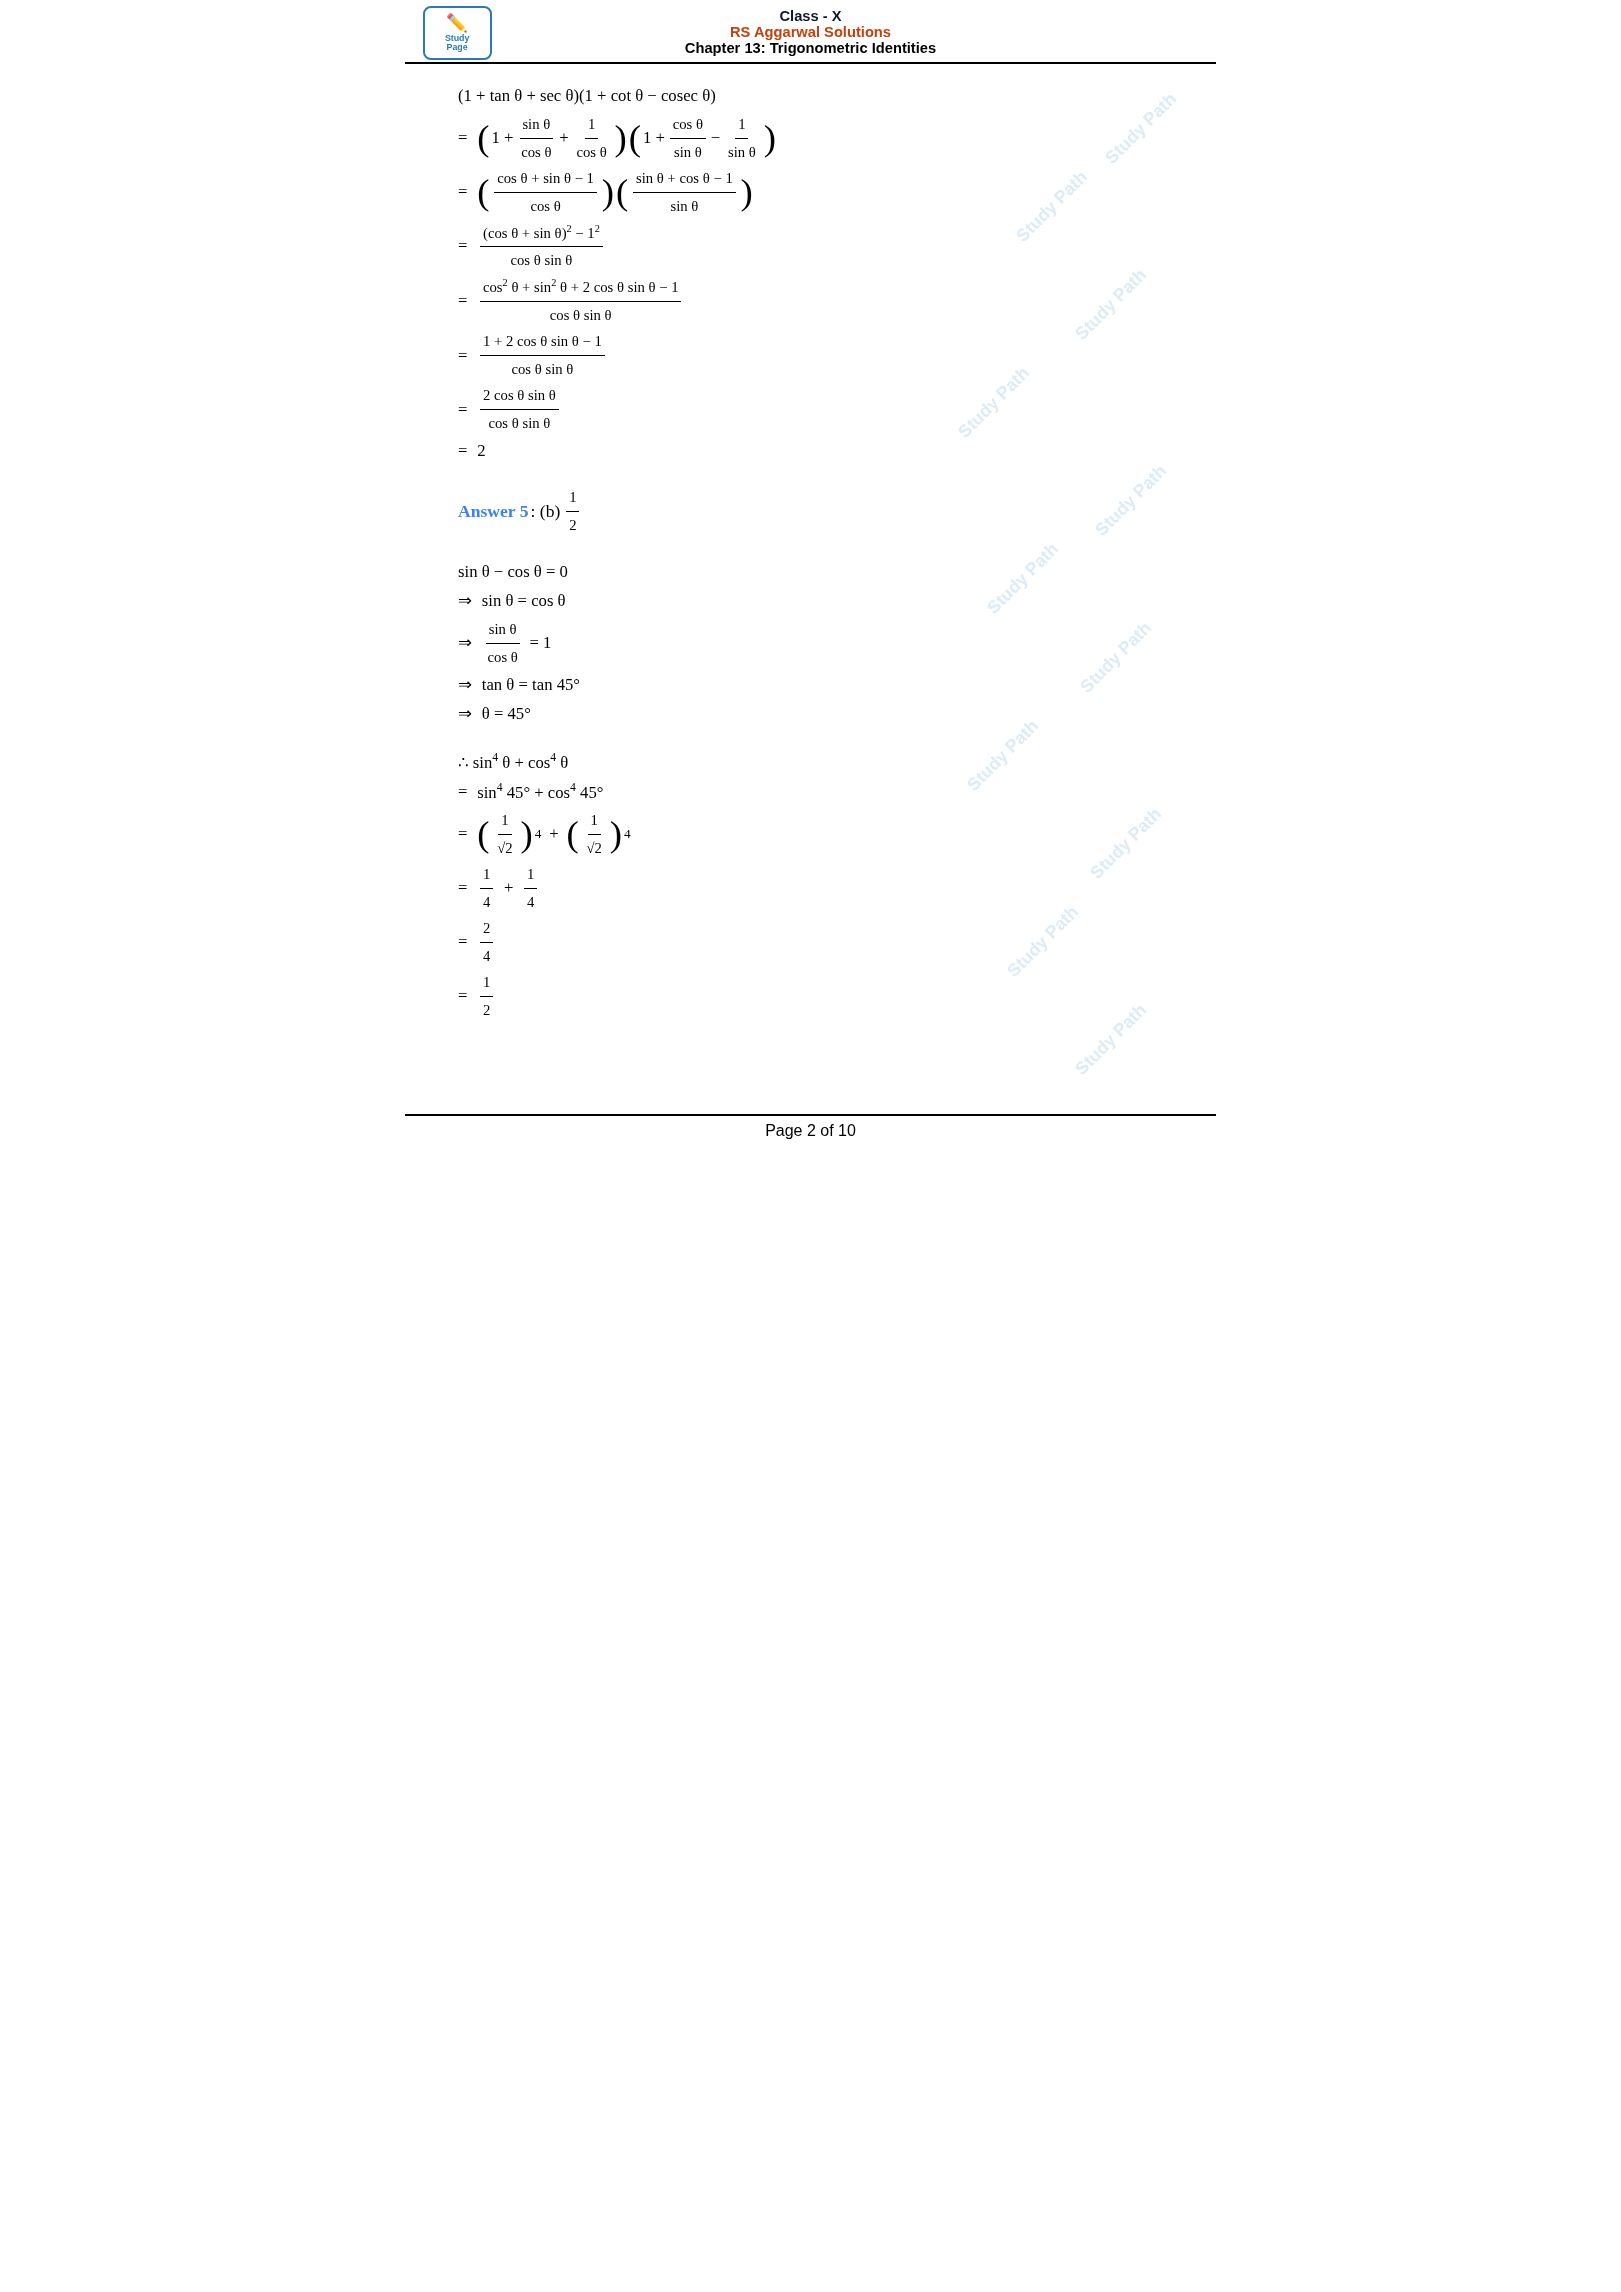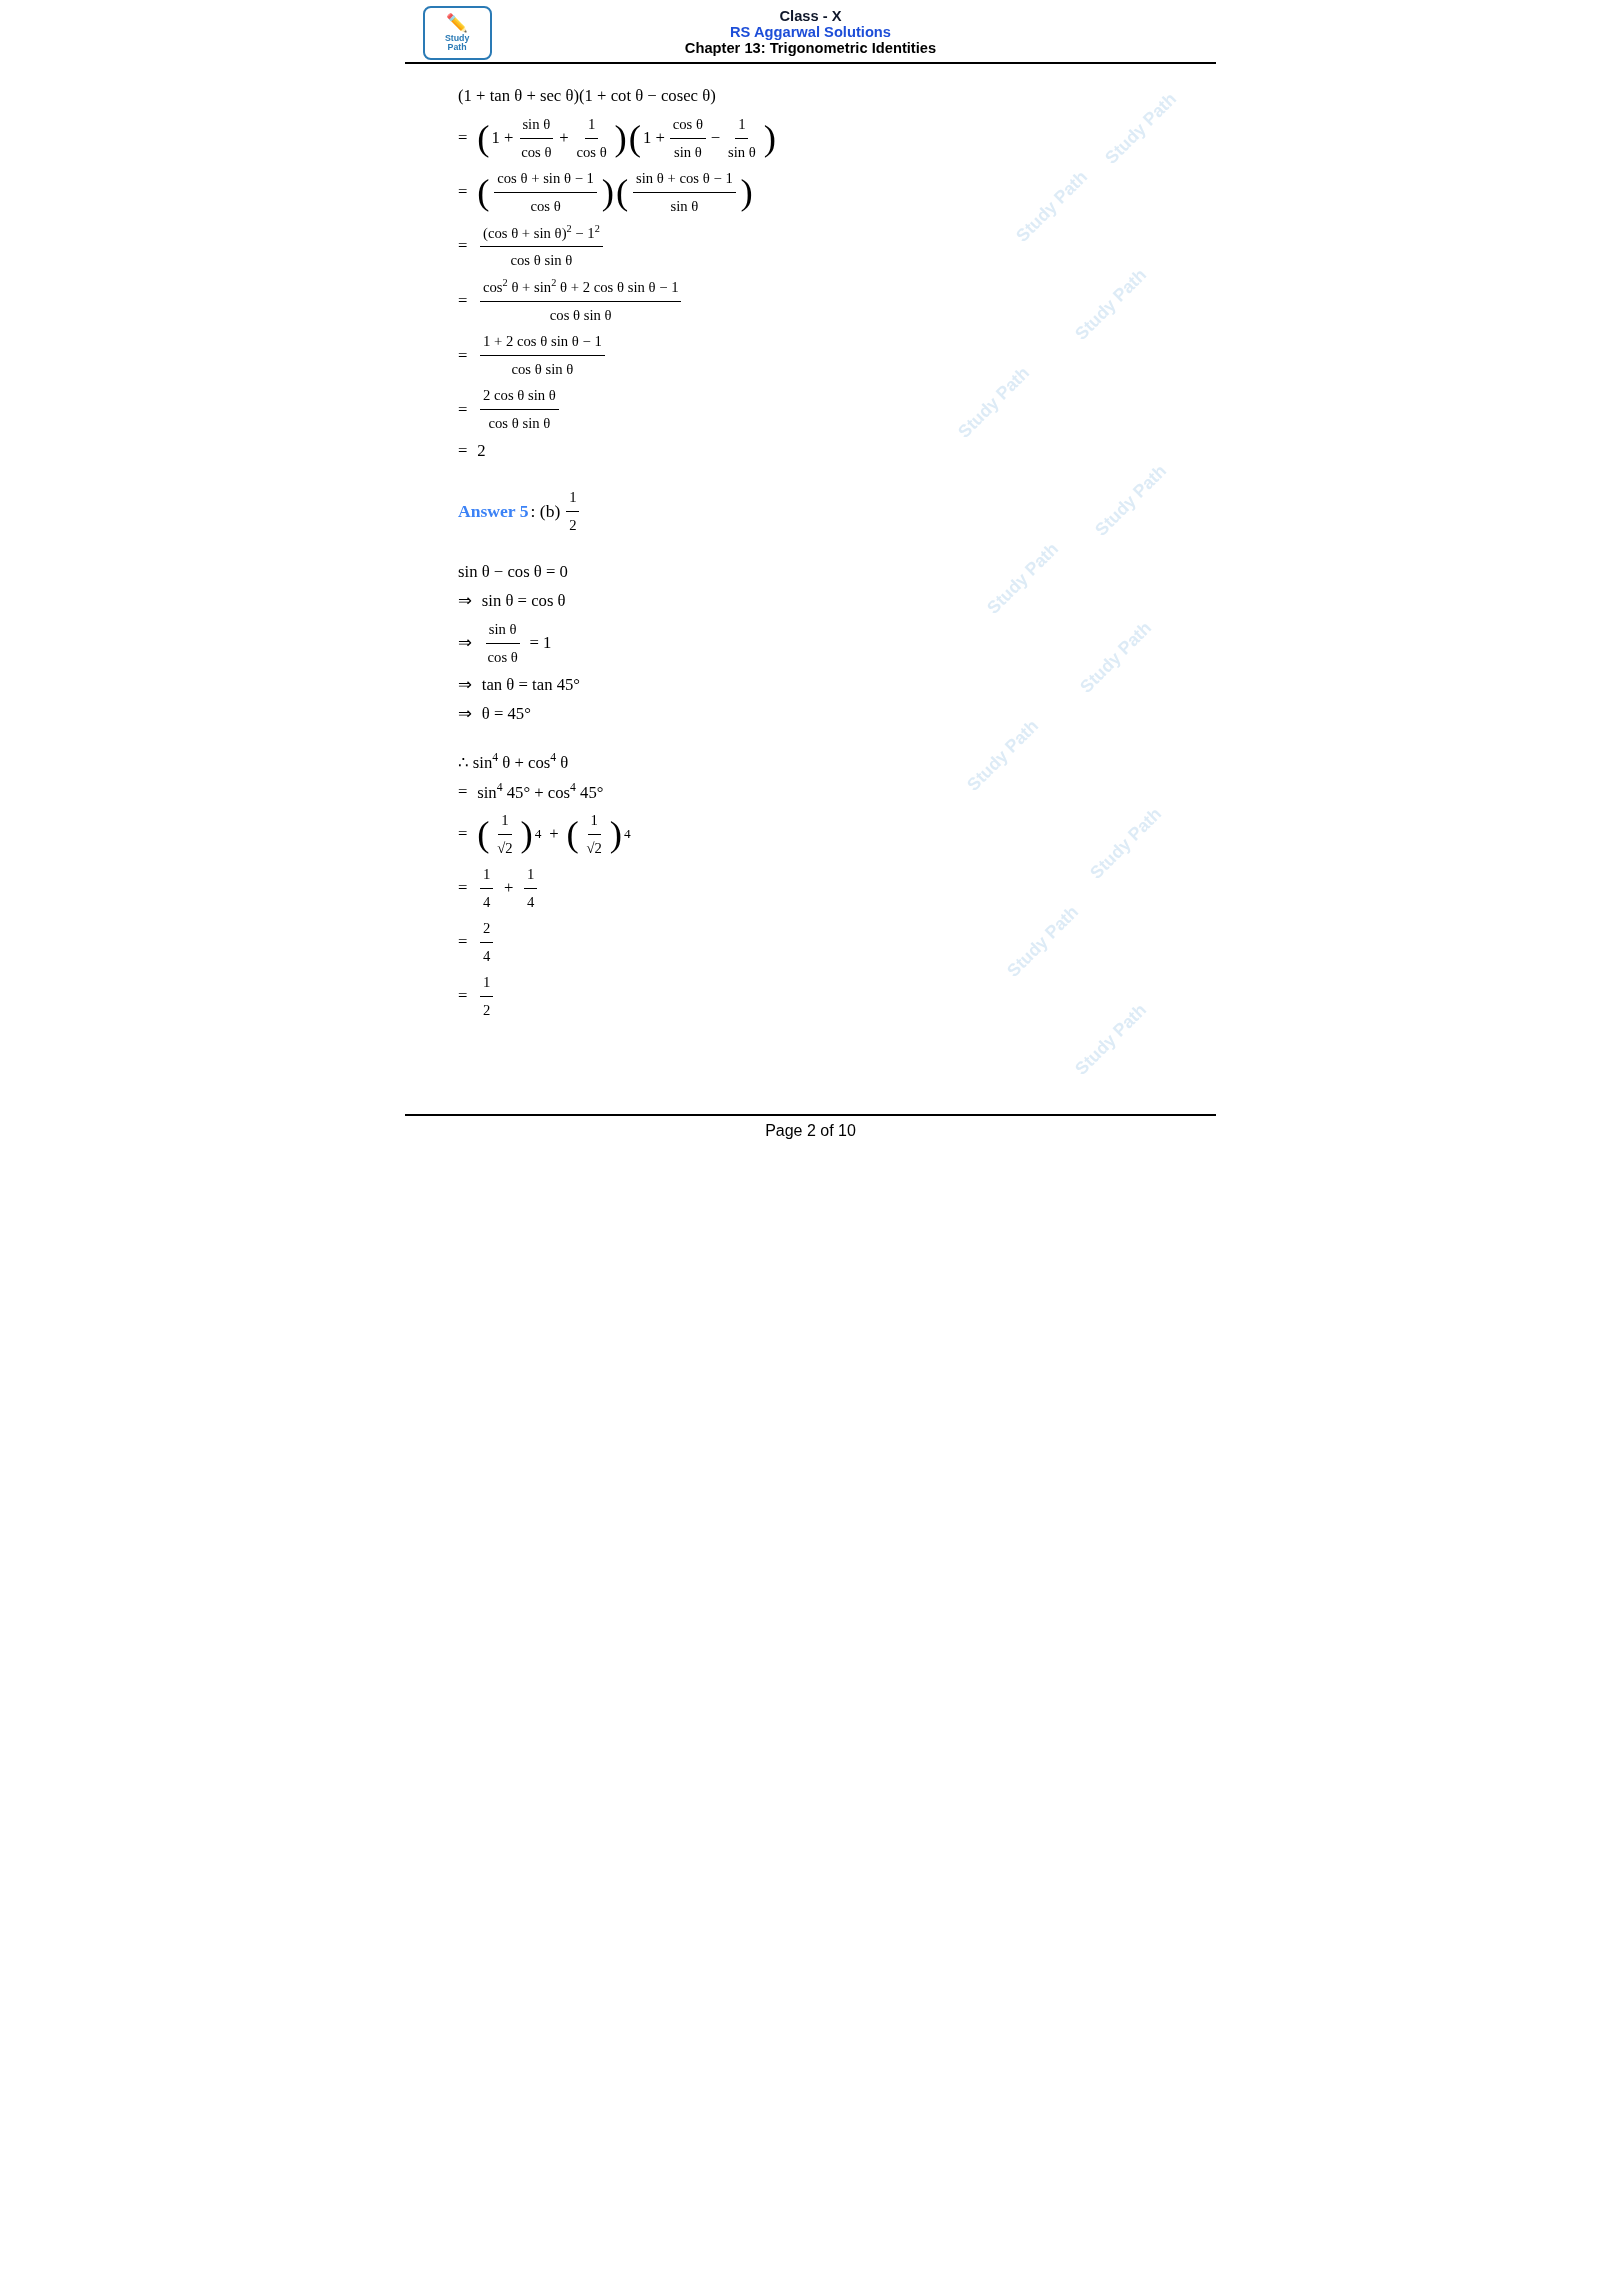--- a/index.html
+++ b/index.html
@@ -65,21 +65,21 @@
     .header-title .line1 {
       font-size: 14.7px;
       font-weight: bold;
       font-family: Arial, sans-serif;
       color: #0f172a;
     }
     .header-title .line2 {
       font-size: 14.7px;
       font-weight: bold;
       font-family: Arial, sans-serif;
-      color: #1d4ed8;
+      color: #c2410c;
     }
     .header-title .line3 {
       font-size: 14.7px;
       font-weight: bold;
       font-family: Arial, sans-serif;
       color: #000;
     }
     
     .watermark {
       position: absolute;
@@ -165,21 +165,21 @@
 </head>
 <body>
 
 <div class="page">
 
   <div class="header">
     <div class="header-logo">
       <div class="logo-box">
         <div class="logo-pencil">✏️</div>
         <div class="logo-text">Study</div>
-        <div class="logo-text">Path</div>
+        <div class="logo-text">Page</div>
       </div>
     </div>
     <div class="header-title">
       <div class="line1">Class - X</div>
       <div class="line2">RS Aggarwal Solutions</div>
       <div class="line3">Chapter 13: Trigonometric Identities</div>
     </div>
   </div>
 
   <div class="watermark" style="top:118px; right:29px; font-size:17.6px;">Study Path</div>

